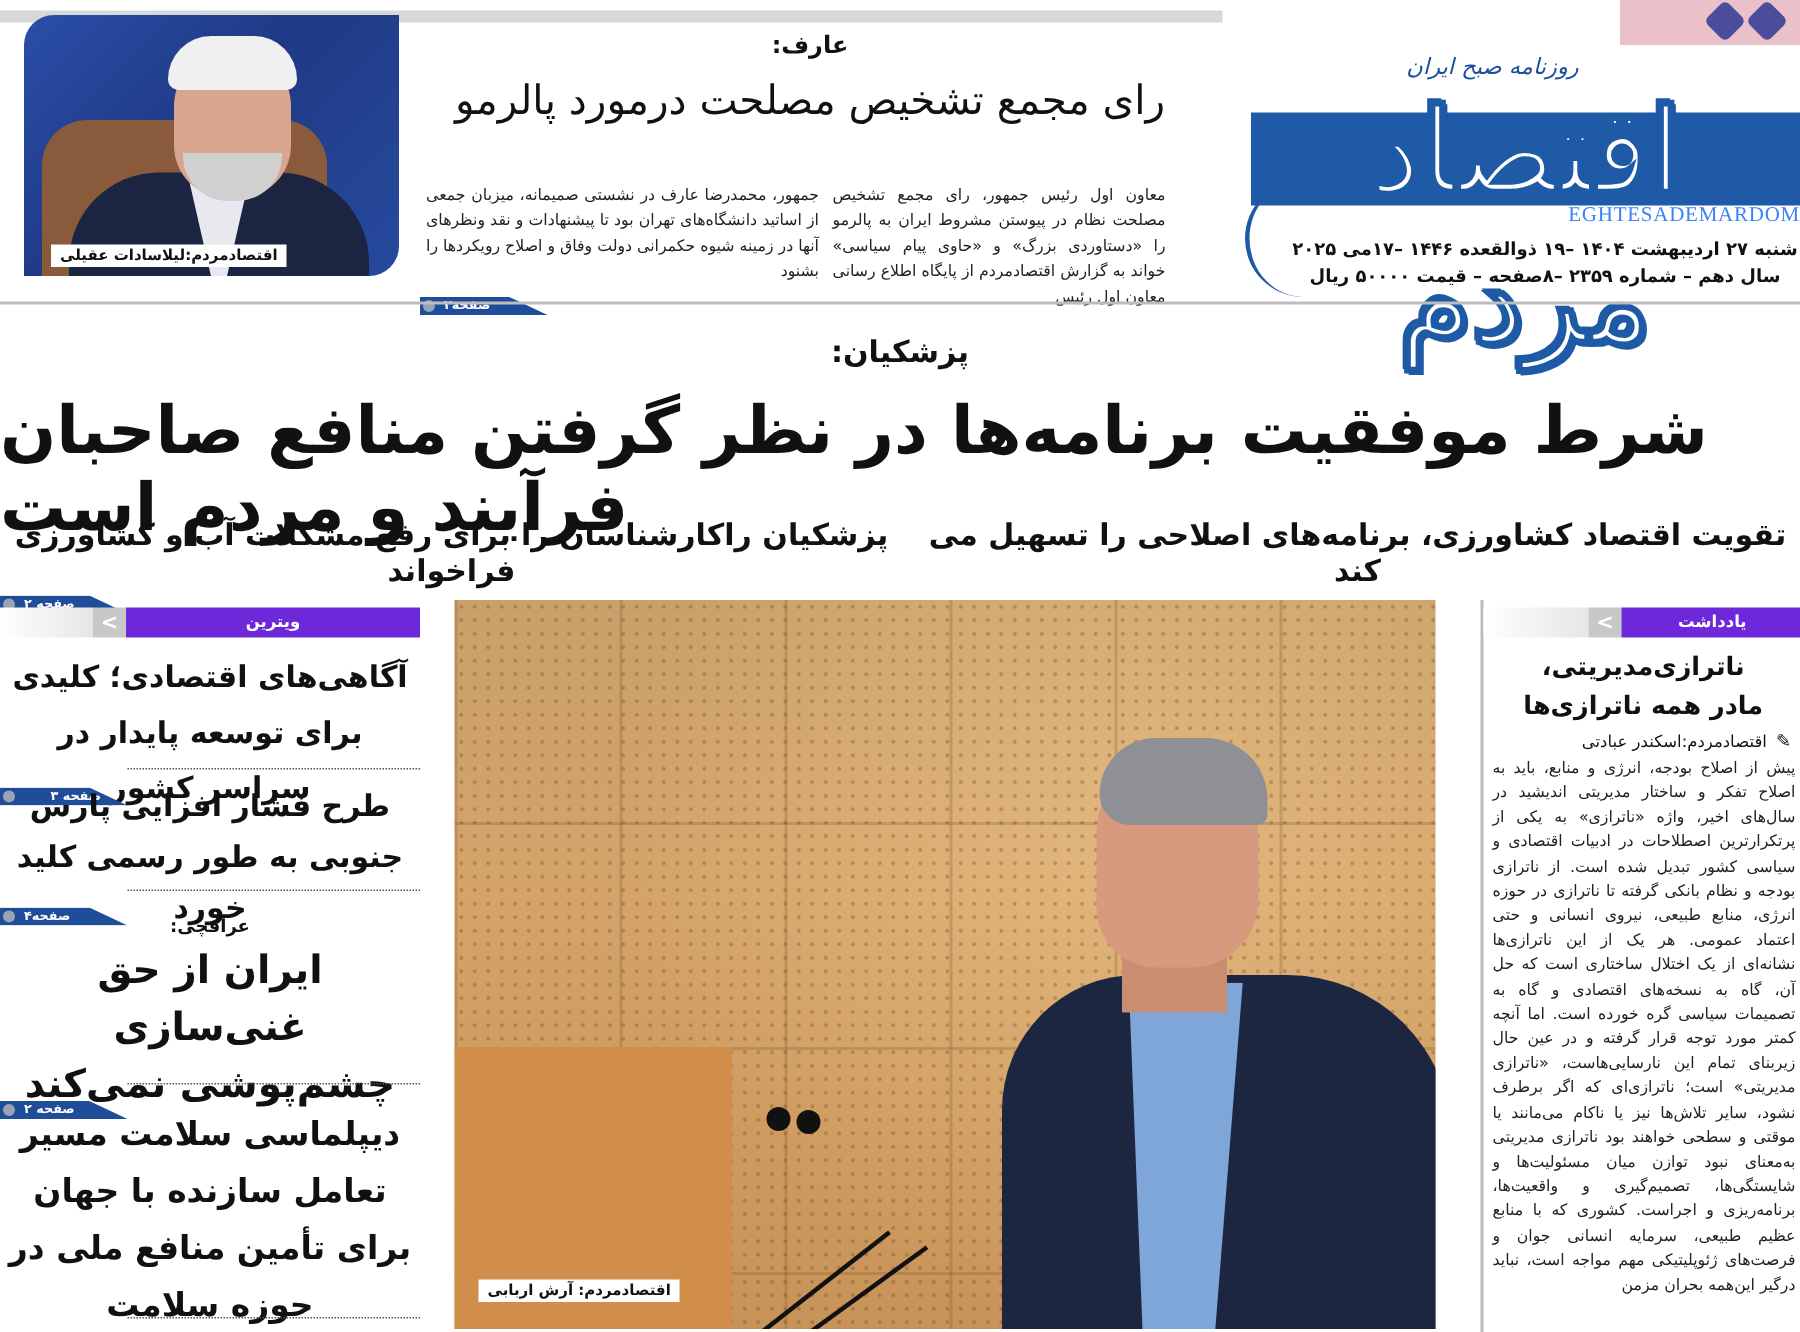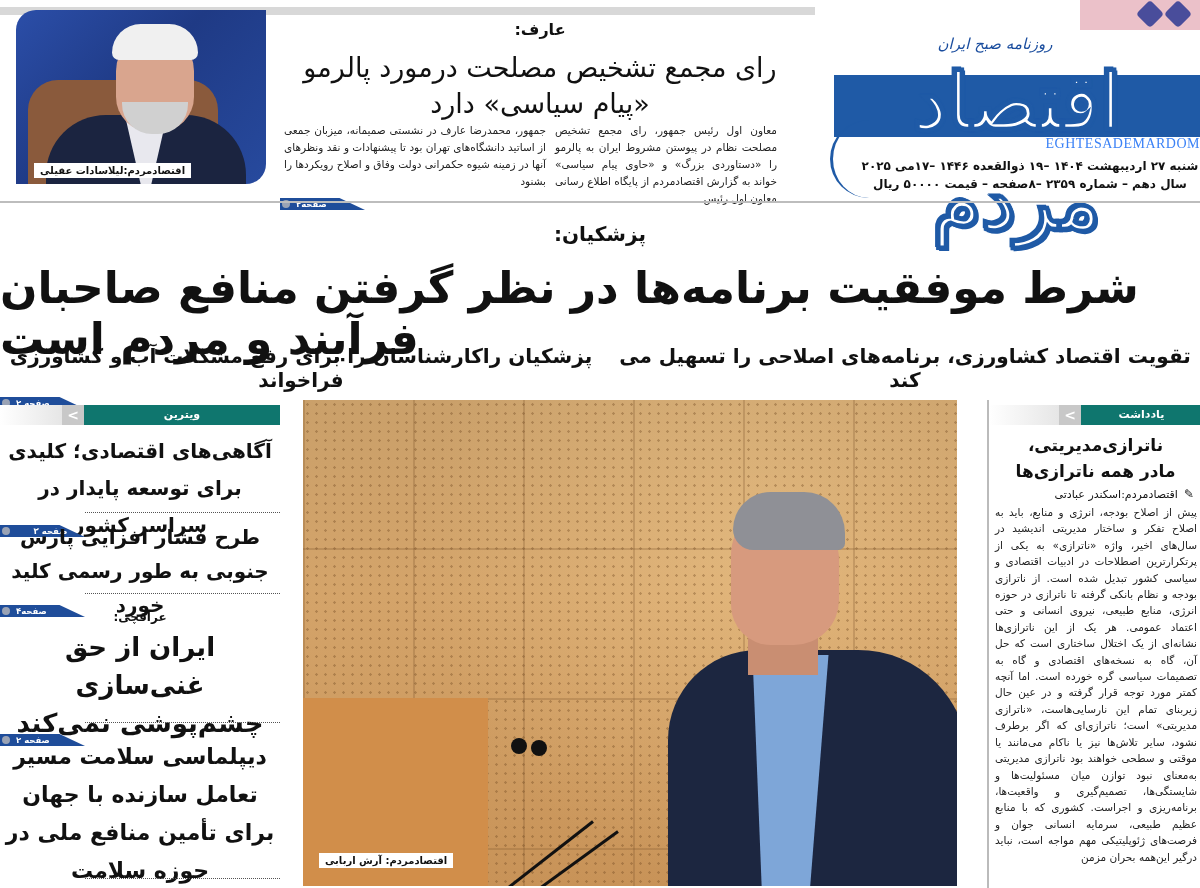--- a/index.html
+++ b/index.html
@@ -84,21 +84,21 @@
   .main-headline {
     position: absolute; left: 0; top: 262px; width: 1200px; text-align: left;
     font-size: 44px; font-weight: bold; direction: rtl; letter-spacing: -1px; color: #111;
   }
   .sub-left { position: absolute; left: 6px; top: 344px; width: 590px; font-size: 20px; font-weight: bold; direction: rtl; text-align: center; }
   .sub-right { position: absolute; left: 610px; top: 344px; width: 590px; font-size: 20px; font-weight: bold; direction: rtl; text-align: center; }
 
   
   .col-left { position: absolute; left: 0; top: 400px; width: 290px; height: 488px; }
   .sec-header {
-    position: absolute; height: 20px; background: #0f766e; color: #fff; font-size: 11px; font-weight: bold;
+    position: absolute; height: 20px; background: #6d28d9; color: #fff; font-size: 11px; font-weight: bold;
     text-align: center; line-height: 20px; direction: rtl;
   }
   .sec-arrow {
     position: absolute; width: 22px; height: 20px; background: #c8c8c8; color: #fff; font-weight: bold;
     font-size: 14px; line-height: 20px; text-align: center;
   }
   .sec-fade { position: absolute; height: 20px; background: linear-gradient(90deg, #fff, #e6e6e6); }
   .left-item {
     position: absolute; left: 0; width: 280px; direction: rtl; text-align: center;
     font-weight: bold; color: #111;
@@ -162,21 +162,20 @@
     <div class="suit"></div>
     <div class="shirt"></div>
   <div class="head"></div>
     <div class="hair"></div>
     <div class="beard"></div>
   <div class="photo-credit" style="left:18px; bottom:6px;">اقتصادمردم:لیلاسادات عقیلی</div>
 </div>
 <div class="kicker-small" style="left:280px; top:20px; width:520px;">عارف:</div>
 <div class="headline-lg" style="left:280px; top:50px; width:520px; font-size:27px; line-height:36px;">
   <div>رای مجمع تشخیص مصلحت درمورد پالرمو</div>
-  <div>«پیام سیاسی» دارد</div>
 </div>
 <div class="body-col" style="left:555px; top:122px; width:222px;">معاون اول رئیس جمهور، رای مجمع تشخیص مصلحت نظام در پیوستن مشروط ایران به پالرمو را «دستاوردی بزرگ» و «حاوی پیام سیاسی» خواند به گزارش اقتصادمردم از پایگاه اطلاع رسانی معاون اول رئیس</div>
 <div class="body-col" style="left:284px; top:122px; width:262px;">جمهور، محمدرضا عارف در نشستی صمیمانه، میزبان جمعی از اساتید دانشگاه‌های تهران بود تا پیشنهادات و نقد ونظرهای آنها در زمینه شیوه حکمرانی دولت وفاق و اصلاح رویکردها را بشنود</div>
 <div class="page-tag" style="left:280px; top:176px;">
   <i class="dot"></i><span>صفحه۲</span>
 </div>
 
 <div class="divider"></div>
 <div class="main-kicker">پزشکیان:</div>
 <div class="main-headline">شرط موفقیت برنامه‌ها در نظر گرفتن منافع صاحبان فرآیند و مردم است</div>

